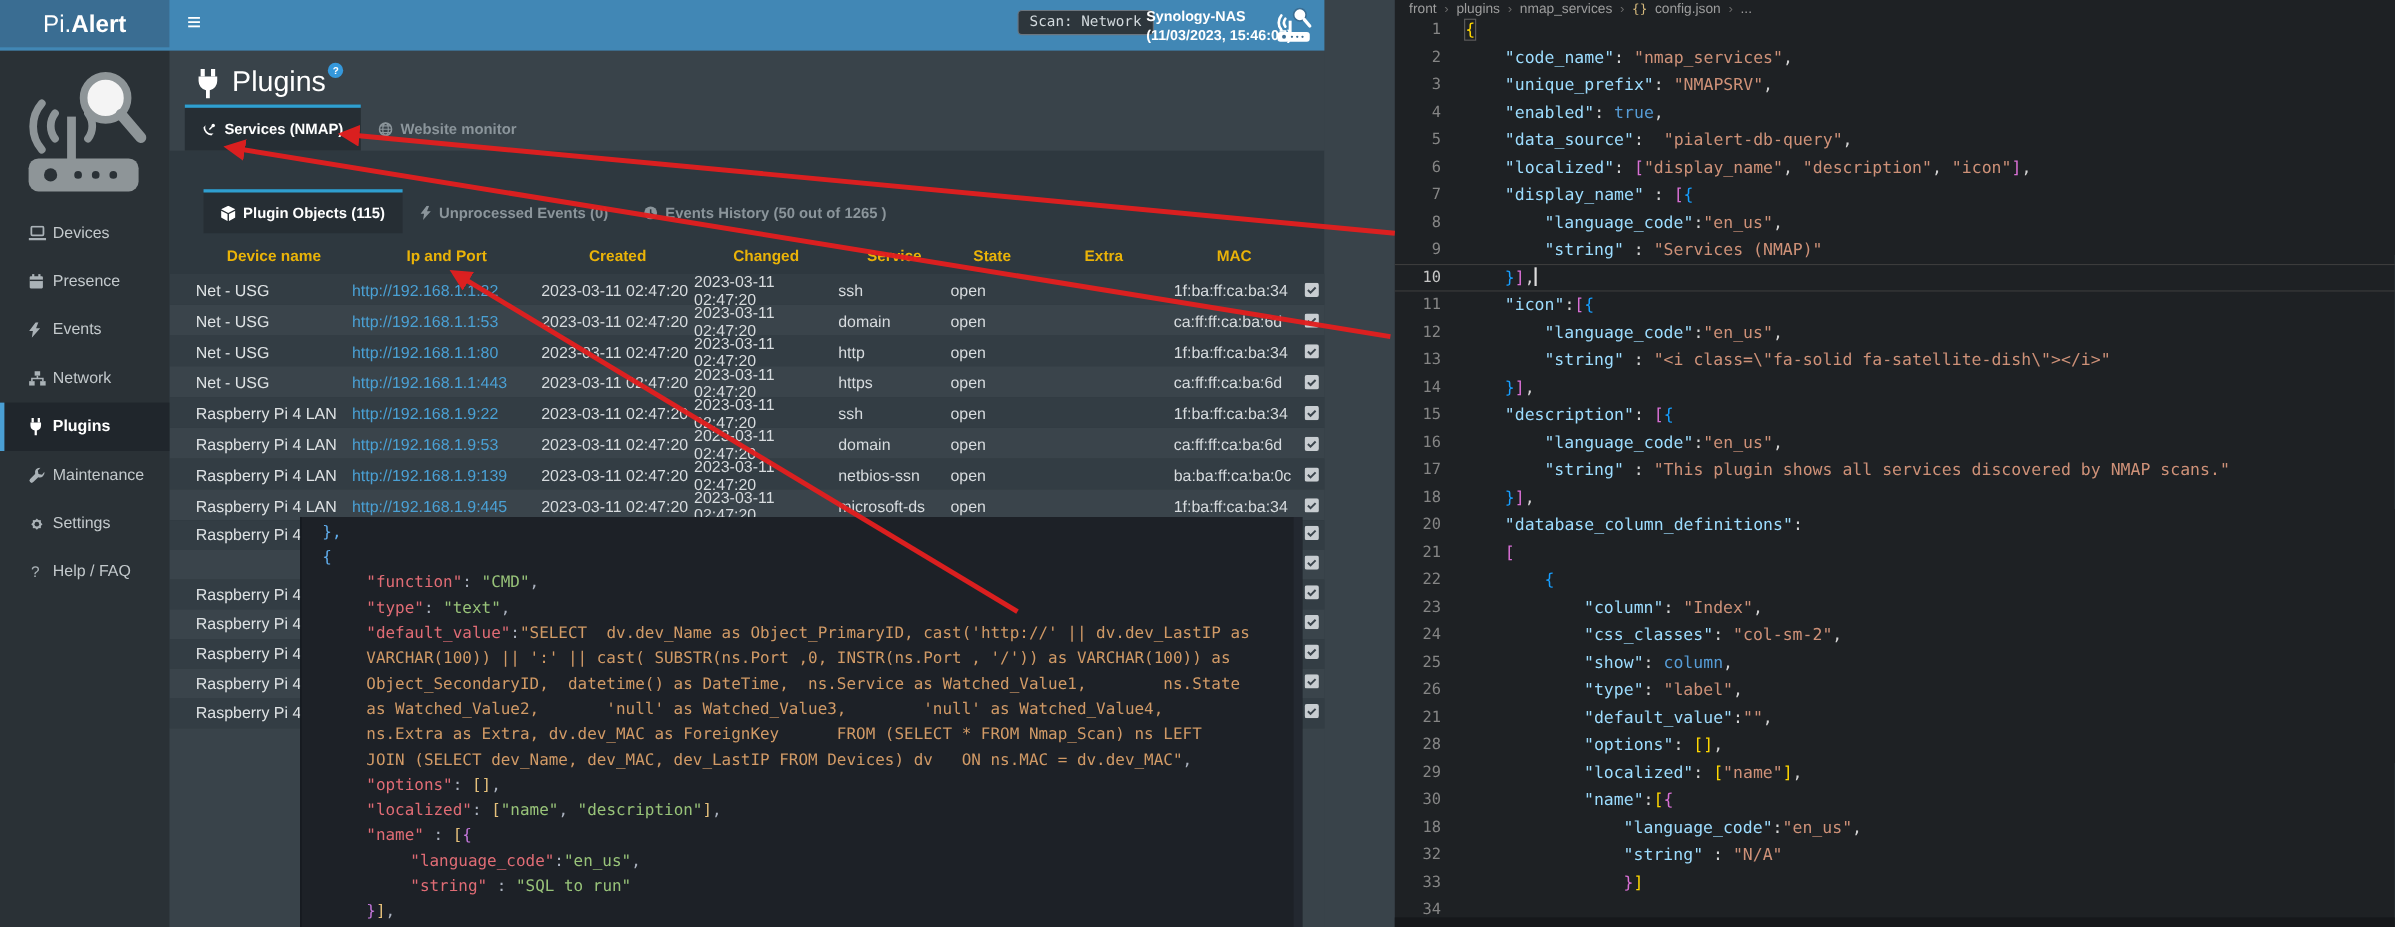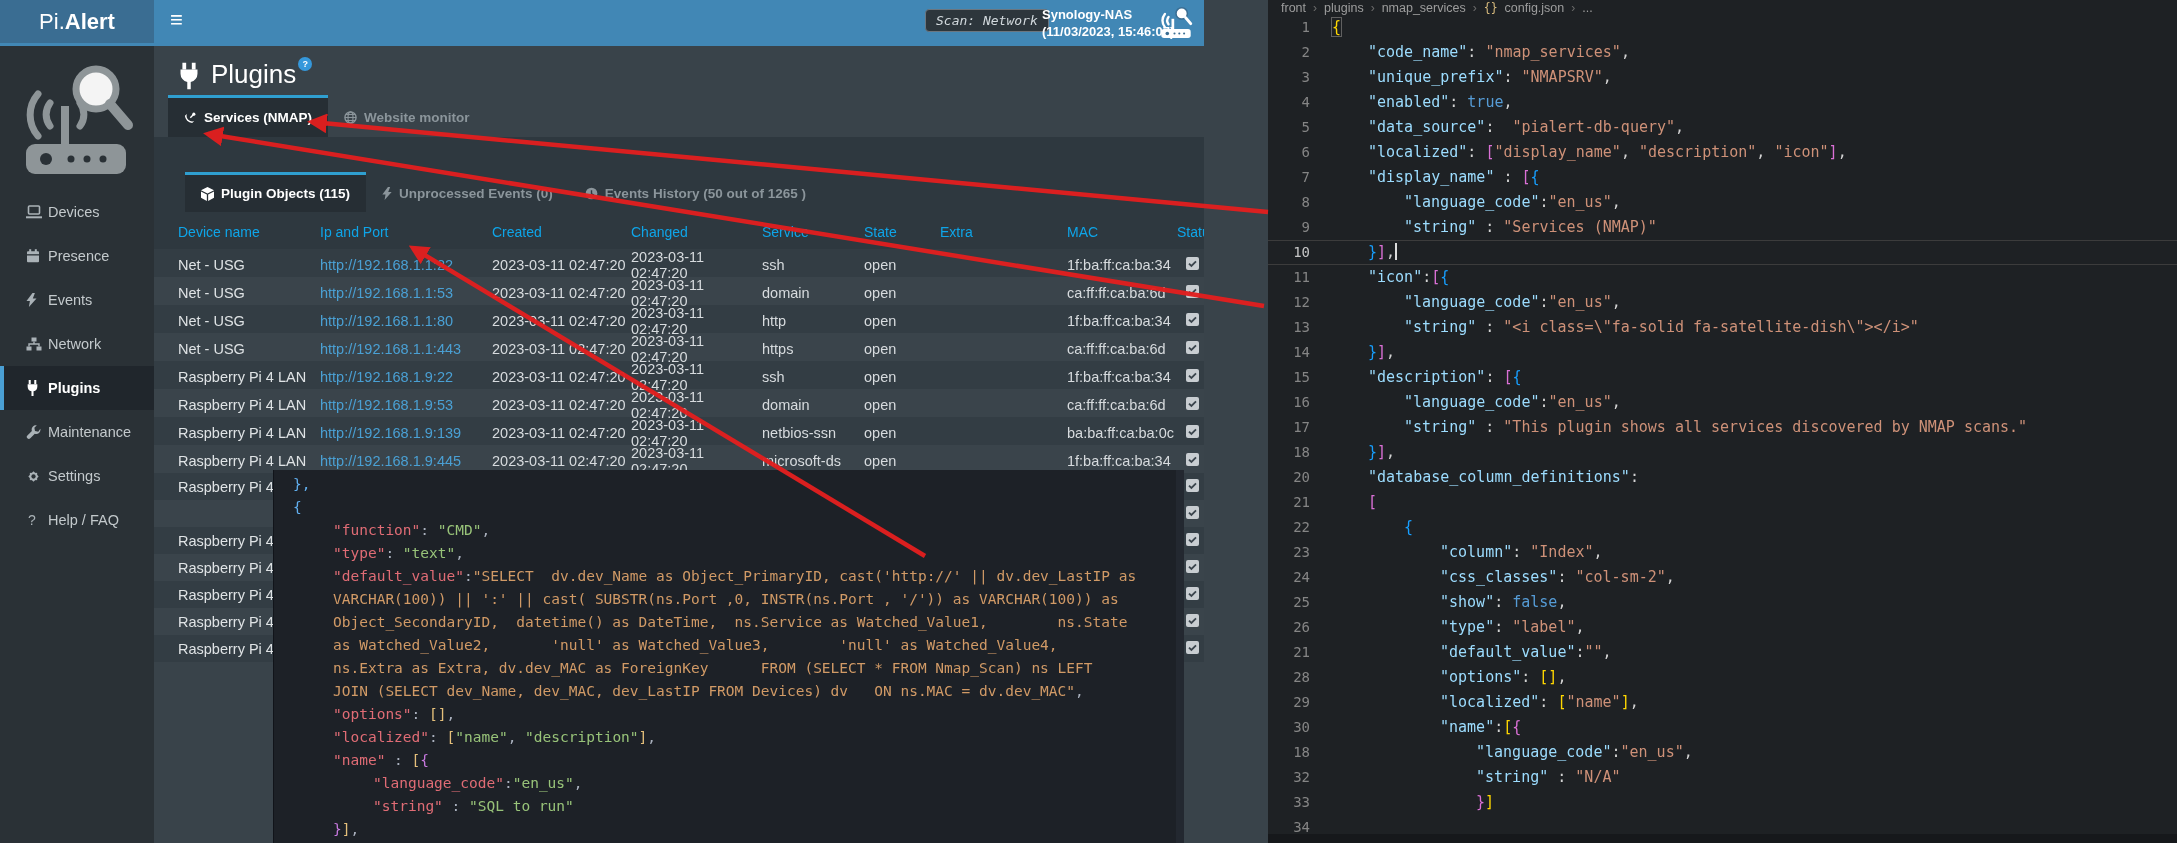--- a/index.html
+++ b/index.html
@@ -6,21 +6,21 @@
   body{width:2177px;height:843px;position:relative;overflow:hidden;background:#39434a;
        font-family:"Liberation Sans", sans-serif;}
   
   #topbar{position:absolute;left:0;top:0;width:1204px;height:46px;background:#4187b5;z-index:20;}
   #brand{position:absolute;left:0;top:0;width:154px;height:43px;background:#3a6d92;
          color:#fff;font-size:22px;line-height:43px;text-align:center;}
   #brand b{font-weight:bold;}
   #hamburger{position:absolute;left:170px;top:7px;color:#fff;font-size:22px;cursor:pointer;}
   #scan-badge{position:absolute;left:925px;top:9px;background:#2d363c;border:1px solid #6b7680;
               border-radius:4px;padding:3px 10px;color:#d3dade;font-family:"DejaVu Sans Mono",monospace;
-              font-size:13px;font-style:italic;}
+              font-size:13px;}
   #nas-info{position:absolute;left:1042px;top:6px;color:#fff;font-size:13px;font-weight:bold;line-height:17px;}
   #top-logo{position:absolute;left:1156px;top:5px;}
   
   #sidebar{position:absolute;left:0;top:46px;width:154px;bottom:0;background:#2a3136;z-index:15;}
   #side-logo{position:absolute;left:14px;top:16px;}
   #sidebar-menu{position:absolute;top:144px;left:0;right:0;}
   .side-item{height:44px;display:flex;align-items:center;padding-left:22px;color:#c3c9cc;
              font-size:14.5px;cursor:pointer;border-left:4px solid transparent;}
   .side-item .icn{width:22px;display:flex;align-items:center;color:#aab2b7;}
   .side-item.active{background:#20262c;border-left:4px solid #4a9fd4;color:#fff;font-weight:bold;}
@@ -35,21 +35,21 @@
   #outer-tabs{position:absolute;left:14px;top:49px;display:flex;align-items:stretch;height:42px;}
   .tab{display:flex;align-items:center;gap:7px;padding:0 16px;color:#8b959b;font-size:13.5px;
        font-weight:bold;cursor:pointer;border-top:3px solid transparent;}
   .tab.active{background:#262e34;color:#fff;border-top:3px solid #2f9fd0;}
   #panel{position:absolute;left:0;top:91px;width:1050px;height:525px;background:#2e383f;}
   #inner-tabs{position:absolute;left:31px;top:35px;display:flex;height:40px;}
   
   #table{position:absolute;left:0;top:169px;width:1143px;}
   .tgrid{display:grid;grid-template-columns:142px 172px 139px 131px 102px 76px 127px 110px 120px;
          padding-left:24px;align-items:center;}
-  #thead{height:34px;font-weight:normal;font-size:14px;color:#0ea5e9;}
+  #thead{height:34px;font-weight:bold;font-size:14px;color:#eab308;text-align:center;}
   .tr{height:28px;font-size:14.5px;color:#d7dbde;}
   .tr.odd{background:#3a444b;} .tr.even{background:#333d44;}
   .tr.covered{height:27px;}
   .cell-device{color:#dfe3e5;white-space:nowrap;overflow:visible;}
   .link{color:#4aa0d4;cursor:pointer;}
   .cbx{margin-left:9px;display:inline-block;cursor:pointer;line-height:0;}
   
   #overlay{position:absolute;left:273px;top:470px;width:910px;height:373px;background:#1d2127;
            z-index:30;border-left:1px solid #11141a;overflow:hidden;}
   #overlay-lines{padding:3px 14px 0 19px;font-family:"DejaVu Sans Mono",monospace;
@@ -527,21 +527,21 @@
       <div class="eline"><span class="ln">14</span><span class="code" style="padding-left: 36px;"><span class="tk-g3">}</span><span class="tk-g2">]</span><span class="tk-p">,</span></span></div>
       <div class="eline"><span class="ln">15</span><span class="code" style="padding-left: 36px;"><span class="tk-k">"description"</span><span class="tk-p">: </span><span class="tk-g2">[</span><span class="tk-g3">{</span></span></div>
       <div class="eline"><span class="ln">16</span><span class="code" style="padding-left: 72px;"><span class="tk-k">"language_code"</span><span class="tk-p">:</span><span class="tk-s">"en_us"</span><span class="tk-p">,</span></span></div>
       <div class="eline"><span class="ln">17</span><span class="code" style="padding-left: 72px;"><span class="tk-k">"string"</span><span class="tk-p"> : </span><span class="tk-s">"This plugin shows all services discovered by NMAP scans."</span></span></div>
       <div class="eline"><span class="ln">18</span><span class="code" style="padding-left: 36px;"><span class="tk-g3">}</span><span class="tk-g2">]</span><span class="tk-p">,</span></span></div>
       <div class="eline"><span class="ln">20</span><span class="code" style="padding-left: 36px;"><span class="tk-k">"database_column_definitions"</span><span class="tk-p">:</span></span></div>
       <div class="eline"><span class="ln">21</span><span class="code" style="padding-left: 36px;"><span class="tk-g2">[</span></span></div>
       <div class="eline"><span class="ln">22</span><span class="code" style="padding-left: 72px;"><span class="tk-g3">{</span></span></div>
       <div class="eline"><span class="ln">23</span><span class="code" style="padding-left: 108px;"><span class="tk-k">"column"</span><span class="tk-p">: </span><span class="tk-s">"Index"</span><span class="tk-p">,</span></span></div>
       <div class="eline"><span class="ln">24</span><span class="code" style="padding-left: 108px;"><span class="tk-k">"css_classes"</span><span class="tk-p">: </span><span class="tk-s">"col-sm-2"</span><span class="tk-p">,</span></span></div>
-      <div class="eline"><span class="ln">25</span><span class="code" style="padding-left: 108px;"><span class="tk-k">"show"</span><span class="tk-p">: </span><span class="tk-b">false</span><span class="tk-p">,</span></span></div>
+      <div class="eline"><span class="ln">25</span><span class="code" style="padding-left: 108px;"><span class="tk-k">"show"</span><span class="tk-p">: </span><span class="tk-b">column</span><span class="tk-p">,</span></span></div>
       <div class="eline"><span class="ln">26</span><span class="code" style="padding-left: 108px;"><span class="tk-k">"type"</span><span class="tk-p">: </span><span class="tk-s">"label"</span><span class="tk-p">,</span></span></div>
       <div class="eline"><span class="ln">21</span><span class="code" style="padding-left: 108px;"><span class="tk-k">"default_value"</span><span class="tk-p">:</span><span class="tk-s">""</span><span class="tk-p">,</span></span></div>
       <div class="eline"><span class="ln">28</span><span class="code" style="padding-left: 108px;"><span class="tk-k">"options"</span><span class="tk-p">: </span><span class="tk-g1">[]</span><span class="tk-p">,</span></span></div>
       <div class="eline"><span class="ln">29</span><span class="code" style="padding-left: 108px;"><span class="tk-k">"localized"</span><span class="tk-p">: </span><span class="tk-g1">[</span><span class="tk-s">"name"</span><span class="tk-g1">]</span><span class="tk-p">,</span></span></div>
       <div class="eline"><span class="ln">30</span><span class="code" style="padding-left: 108px;"><span class="tk-k">"name"</span><span class="tk-p">:</span><span class="tk-g1">[</span><span class="tk-g2">{</span></span></div>
       <div class="eline"><span class="ln">18</span><span class="code" style="padding-left: 144px;"><span class="tk-k">"language_code"</span><span class="tk-p">:</span><span class="tk-s">"en_us"</span><span class="tk-p">,</span></span></div>
       <div class="eline"><span class="ln">32</span><span class="code" style="padding-left: 144px;"><span class="tk-k">"string"</span><span class="tk-p"> : </span><span class="tk-s">"N/A"</span></span></div>
       <div class="eline"><span class="ln">33</span><span class="code" style="padding-left: 144px;"><span class="tk-g2">}</span><span class="tk-g1">]</span></span></div>
       <div class="eline"><span class="ln">34</span><span class="code" style="padding-left: 72px;"></span></div>
     </div>

